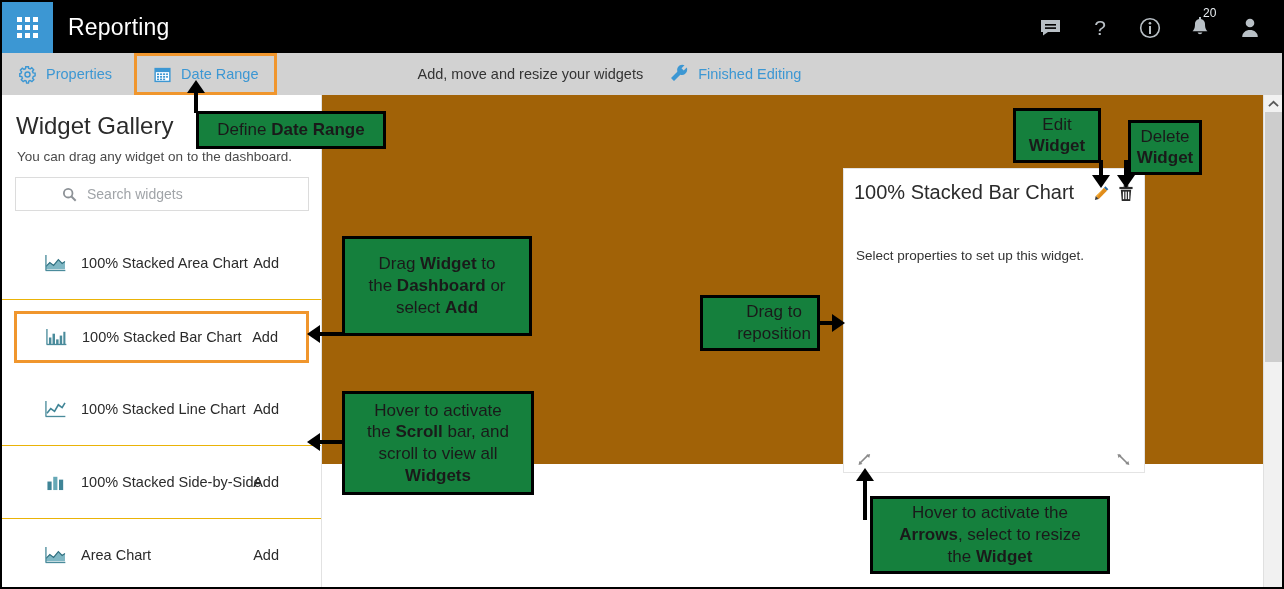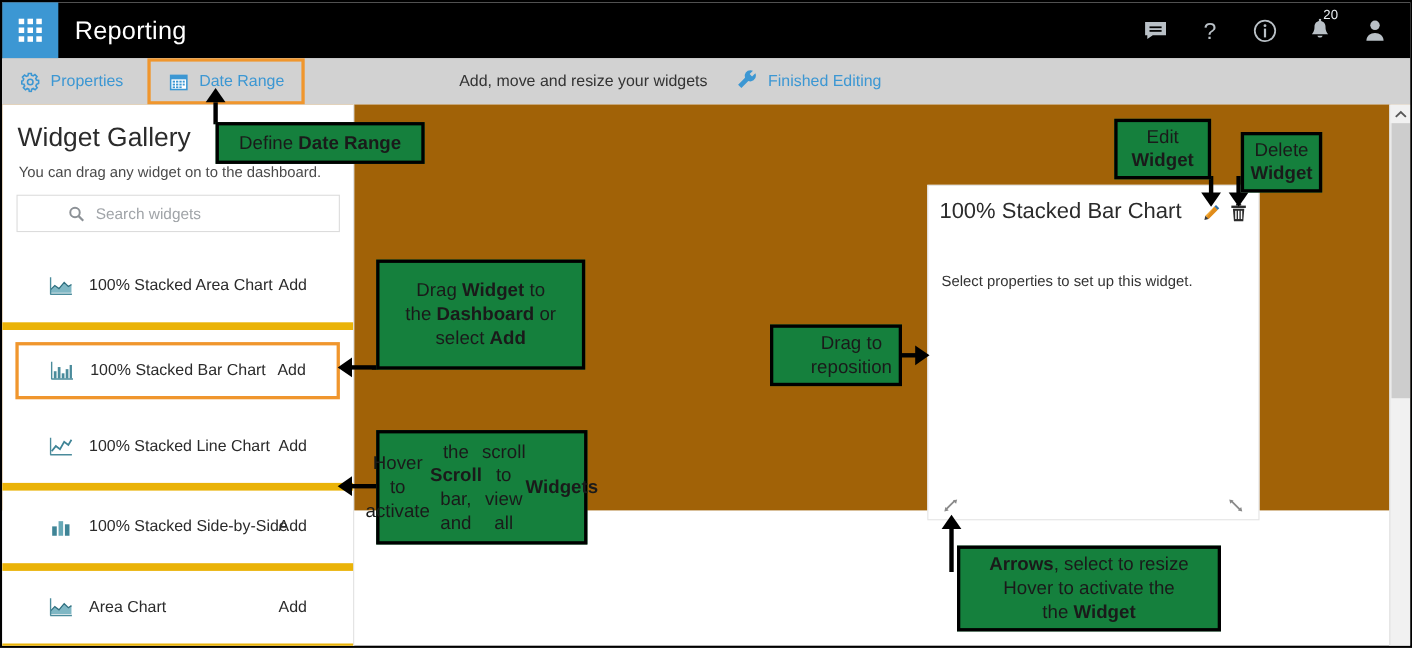--- a/index.html
+++ b/index.html
@@ -184,21 +184,21 @@
 
   .widget-list {
     margin-top: 16px;
     position: relative;
   }
   .widget-row {
     position: relative;
     height: 73px;
     display: flex;
     align-items: center;
-    border-bottom: 7px solid #eab308;
+    border-bottom: 1px solid #eab308;
     box-sizing: border-box;
     cursor: pointer;
   }
   .widget-row.selected {
     border: 3px solid #f0962d;
     border-bottom: 3px solid #f0962d;
     height: 52px;
     margin: 11px 12px 10px 12px;
   }
   .wr-icon {
@@ -621,37 +621,37 @@
 
   <div class="callout" style="left:340px; top:234px; width:190px; height:100px; flex-direction:column;">
     <span><span>Drag </span><b>Widget</b><span> to</span></span>
     <span><span>the </span><b>Dashboard</b><span> or</span></span>
     <span><span>select </span><b>Add</b></span>
   </div>
   <div class="ann-line" style="left:336px; top:331px; width:4px; height:3px;"></div>
   <div class="ann-line" style="left:318px; top:330px; width:24px; height:4px;"></div>
   <div class="ann-arrow arrow-left" style="left:305px; top:323px;"></div>
 
-  <div class="callout" style="left:340px; top:389px; width:192px; height:104px; flex-direction:row;">
+  <div class="callout" style="left:340px; top:389px; width:192px; height:104px; flex-direction:column;">
     <span>Hover to activate</span>
     <span><span>the </span><b>Scroll</b><span> bar, and</span></span>
     <span>scroll to view all</span>
     <b>Widgets</b>
   </div>
   <div class="ann-line" style="left:318px; top:438px; width:26px; height:4px;"></div>
   <div class="ann-arrow arrow-left" style="left:305px; top:431px;"></div>
 
   <div class="callout" style="left:698px; top:293px; width:120px; height:56px; flex-direction:column;padding-left:37px;">
     <span>Drag to</span>
     <span>reposition</span>
   </div>
   <div class="ann-line" style="left:816px; top:319px; width:16px; height:4px;"></div>
   <div class="ann-arrow arrow-right" style="left:830px; top:312px;"></div>
 
   <div class="callout" style="left:868px; top:494px; width:240px; height:78px; flex-direction:column;">
+    <span>Hover to activate the</span>
     <span><b>Arrows</b><span>, select to resize</span></span>
-    <span>Hover to activate the</span>
     <span><span>the </span><b>Widget</b></span>
   </div>
   <div class="ann-line" style="left:861px; top:478px; width:4px; height:40px;"></div>
   <div class="ann-arrow arrow-up" style="left:854px; top:466px;"></div>
 
 </div>
 
 </body></html>

